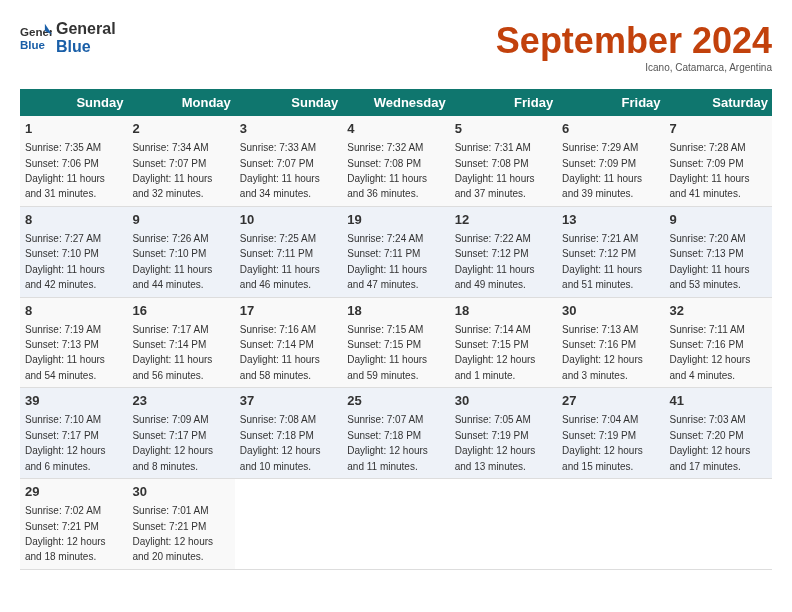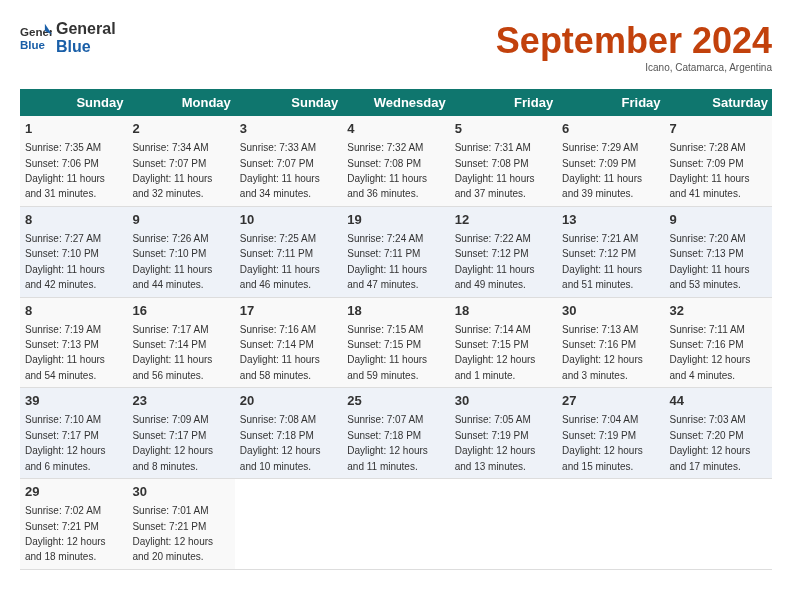--- a/index.html
+++ b/index.html
@@ -125,25 +125,25 @@
         <td><span class="day-num">16</span><span class="cell-text">Sunrise: 7:17 AM<br>Sunset: 7:14 PM<br>Daylight: 11 hours and 56 minutes.</span></td>
         <td><span class="day-num">17</span><span class="cell-text">Sunrise: 7:16 AM<br>Sunset: 7:14 PM<br>Daylight: 11 hours and 58 minutes.</span></td>
         <td><span class="day-num">18</span><span class="cell-text">Sunrise: 7:15 AM<br>Sunset: 7:15 PM<br>Daylight: 11 hours and 59 minutes.</span></td>
         <td><span class="day-num">18</span><span class="cell-text">Sunrise: 7:14 AM<br>Sunset: 7:15 PM<br>Daylight: 12 hours and 1 minute.</span></td>
         <td><span class="day-num">30</span><span class="cell-text">Sunrise: 7:13 AM<br>Sunset: 7:16 PM<br>Daylight: 12 hours and 3 minutes.</span></td>
         <td><span class="day-num">32</span><span class="cell-text">Sunrise: 7:11 AM<br>Sunset: 7:16 PM<br>Daylight: 12 hours and 4 minutes.</span></td>
       </tr>
       <tr>
         <td><span class="day-num">39</span><span class="cell-text">Sunrise: 7:10 AM<br>Sunset: 7:17 PM<br>Daylight: 12 hours and 6 minutes.</span></td>
         <td><span class="day-num">23</span><span class="cell-text">Sunrise: 7:09 AM<br>Sunset: 7:17 PM<br>Daylight: 12 hours and 8 minutes.</span></td>
-        <td><span class="day-num">20</span><span class="cell-text">Sunrise: 7:08 AM<br>Sunset: 7:18 PM<br>Daylight: 12 hours and 10 minutes.</span></td>
+        <td><span class="day-num">37</span><span class="cell-text">Sunrise: 7:08 AM<br>Sunset: 7:18 PM<br>Daylight: 12 hours and 10 minutes.</span></td>
         <td><span class="day-num">25</span><span class="cell-text">Sunrise: 7:07 AM<br>Sunset: 7:18 PM<br>Daylight: 12 hours and 11 minutes.</span></td>
         <td><span class="day-num">30</span><span class="cell-text">Sunrise: 7:05 AM<br>Sunset: 7:19 PM<br>Daylight: 12 hours and 13 minutes.</span></td>
         <td><span class="day-num">27</span><span class="cell-text">Sunrise: 7:04 AM<br>Sunset: 7:19 PM<br>Daylight: 12 hours and 15 minutes.</span></td>
-        <td><span class="day-num">44</span><span class="cell-text">Sunrise: 7:03 AM<br>Sunset: 7:20 PM<br>Daylight: 12 hours and 17 minutes.</span></td>
+        <td><span class="day-num">41</span><span class="cell-text">Sunrise: 7:03 AM<br>Sunset: 7:20 PM<br>Daylight: 12 hours and 17 minutes.</span></td>
       </tr>
       <tr>
         <td><span class="day-num">29</span><span class="cell-text">Sunrise: 7:02 AM<br>Sunset: 7:21 PM<br>Daylight: 12 hours and 18 minutes.</span></td>
         <td><span class="day-num">30</span><span class="cell-text">Sunrise: 7:01 AM<br>Sunset: 7:21 PM<br>Daylight: 12 hours and 20 minutes.</span></td>
         <td class="empty"></td>
         <td class="empty"></td>
         <td class="empty"></td>
         <td class="empty"></td>
         <td class="empty"></td>
       </tr>

